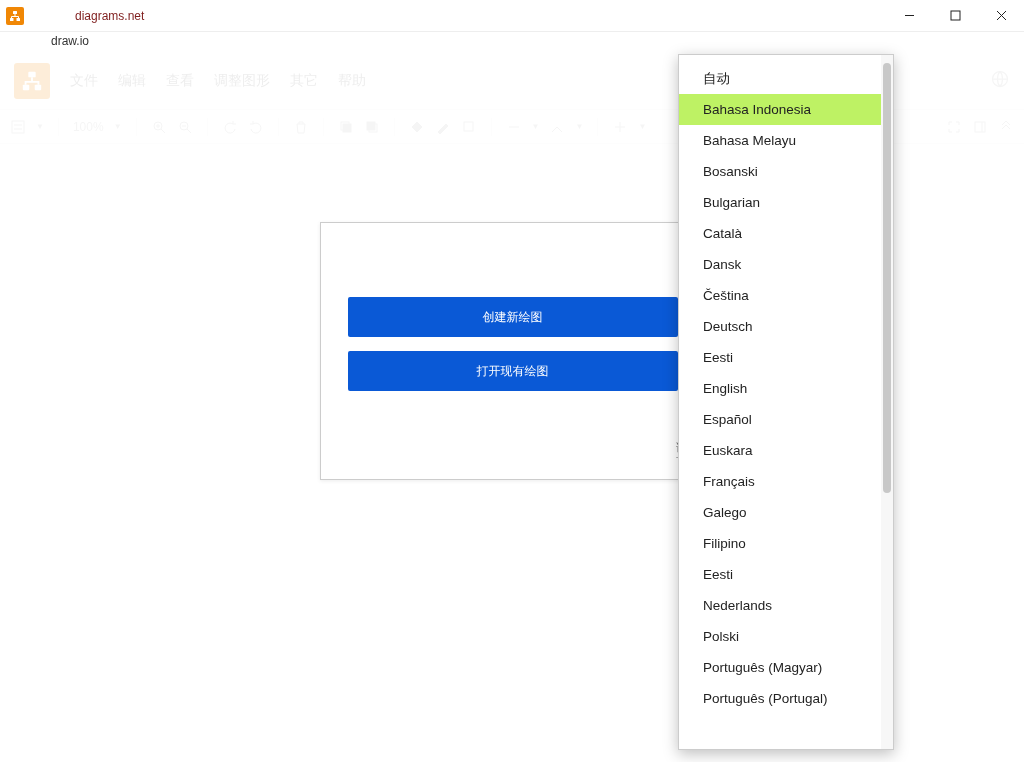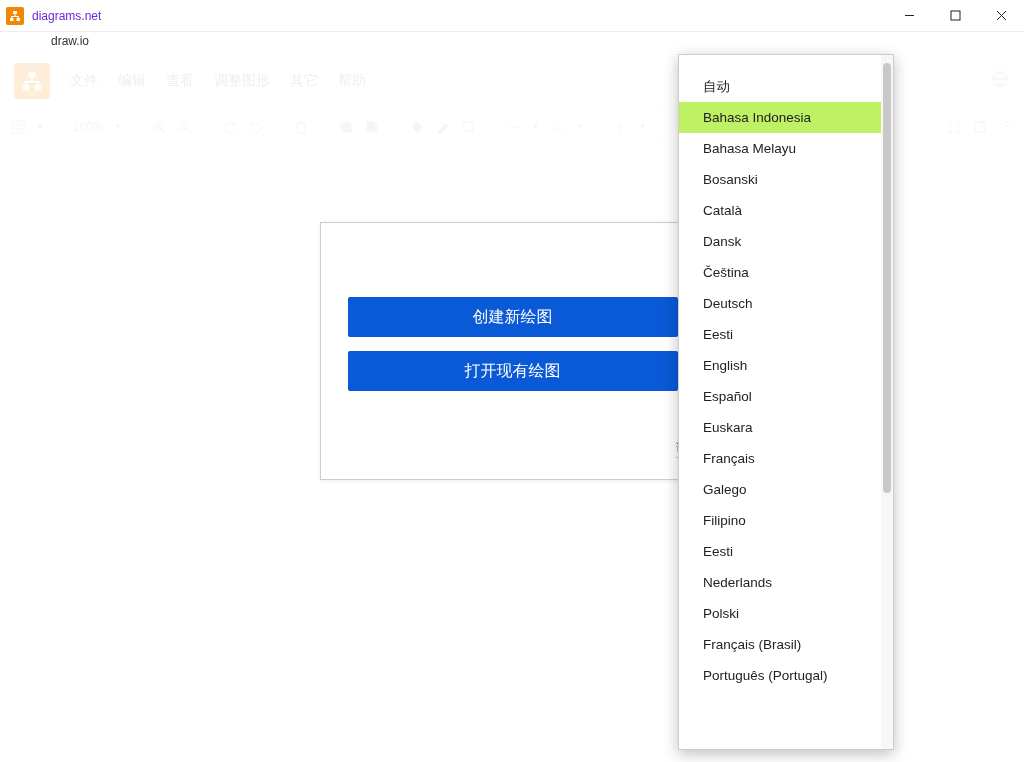--- a/index.html
+++ b/index.html
@@ -21,21 +21,21 @@
     border-bottom: 1px solid #eee;
   }
   .titlebar .app-icon {
     width: 18px; height: 18px;
     background: #f08705;
     border-radius: 2px;
     margin-right: 8px;
     display:flex; align-items:center; justify-content:center;
   }
   .titlebar .app-icon svg { width: 12px; height:12px; }
-  .titlebar .title-text { font-size: 12px; color: #6d28d9; }
+  .titlebar .title-text { font-size: 12px; color: #7f1d1d; margin-left: 43px; }
   .titlebar .window-controls {
     margin-left: auto;
     display: flex;
     height: 100%;
   }
   .win-btn {
     width: 46px; height: 100%;
     display:flex; align-items:center; justify-content:center;
     font-size: 14px;
   }
@@ -117,21 +117,21 @@
     padding-top: 74px;
   }
   .big-btn {
     width: 330px;
     height: 40px;
     background: #0a59d6;
     color: #fff;
     display:flex;
     align-items:center;
     justify-content:center;
-    font-size: 16px;
+    font-size: 12px;
     margin-bottom: 14px;
     border-radius: 2px;
   }
   .welcome-dialog .lang-label {
     position: absolute;
     right: 14px;
     bottom: 10px;
     font-size: 12px;
     color: #666;
     width: 14px;
@@ -146,21 +146,21 @@
     height: 696px;
     background: #fff;
     border: 1px solid #ccc;
     box-shadow: 0 4px 14px rgba(0,0,0,0.25);
     display:flex;
     overflow:hidden;
   }
   .lang-list {
     flex:1;
     overflow:hidden;
-    padding-top: 16px;
+    padding-top: 8px;
   }
   .lang-item {
     height: 31px;
     display:flex;
     align-items:center;
     padding: 0 24px;
     font-size: 13.5px;
     color: #222;
   }
   .lang-item.hover {
@@ -387,35 +387,36 @@
     <div class="big-btn">打开现有绘图</div>
     <div class="lang-label">语言</div>
   </div>
 
   <div class="lang-dropdown">
     <div class="lang-list" id="lang-list">
         <div class="lang-item">自动</div>
         <div class="lang-item hover">Bahasa Indonesia</div>
         <div class="lang-item">Bahasa Melayu</div>
         <div class="lang-item">Bosanski</div>
+        <div class="lang-item">Bulgarian</div>
         <div class="lang-item">Català</div>
         <div class="lang-item">Dansk</div>
         <div class="lang-item">Čeština</div>
         <div class="lang-item">Deutsch</div>
         <div class="lang-item">Eesti</div>
         <div class="lang-item">English</div>
         <div class="lang-item">Español</div>
         <div class="lang-item">Euskara</div>
         <div class="lang-item">Français</div>
         <div class="lang-item">Galego</div>
         <div class="lang-item">Filipino</div>
         <div class="lang-item">Eesti</div>
         <div class="lang-item">Nederlands</div>
         <div class="lang-item">Polski</div>
-        <div class="lang-item">Français (Brasil)</div>
+        <div class="lang-item">Português (Magyar)</div>
         <div class="lang-item">Português (Portugal)</div>
       </div>
     <div class="lang-scroll">
       <div class="lang-thumb"></div>
     </div>
   </div>
 
 </div>
 
 </body></html>

